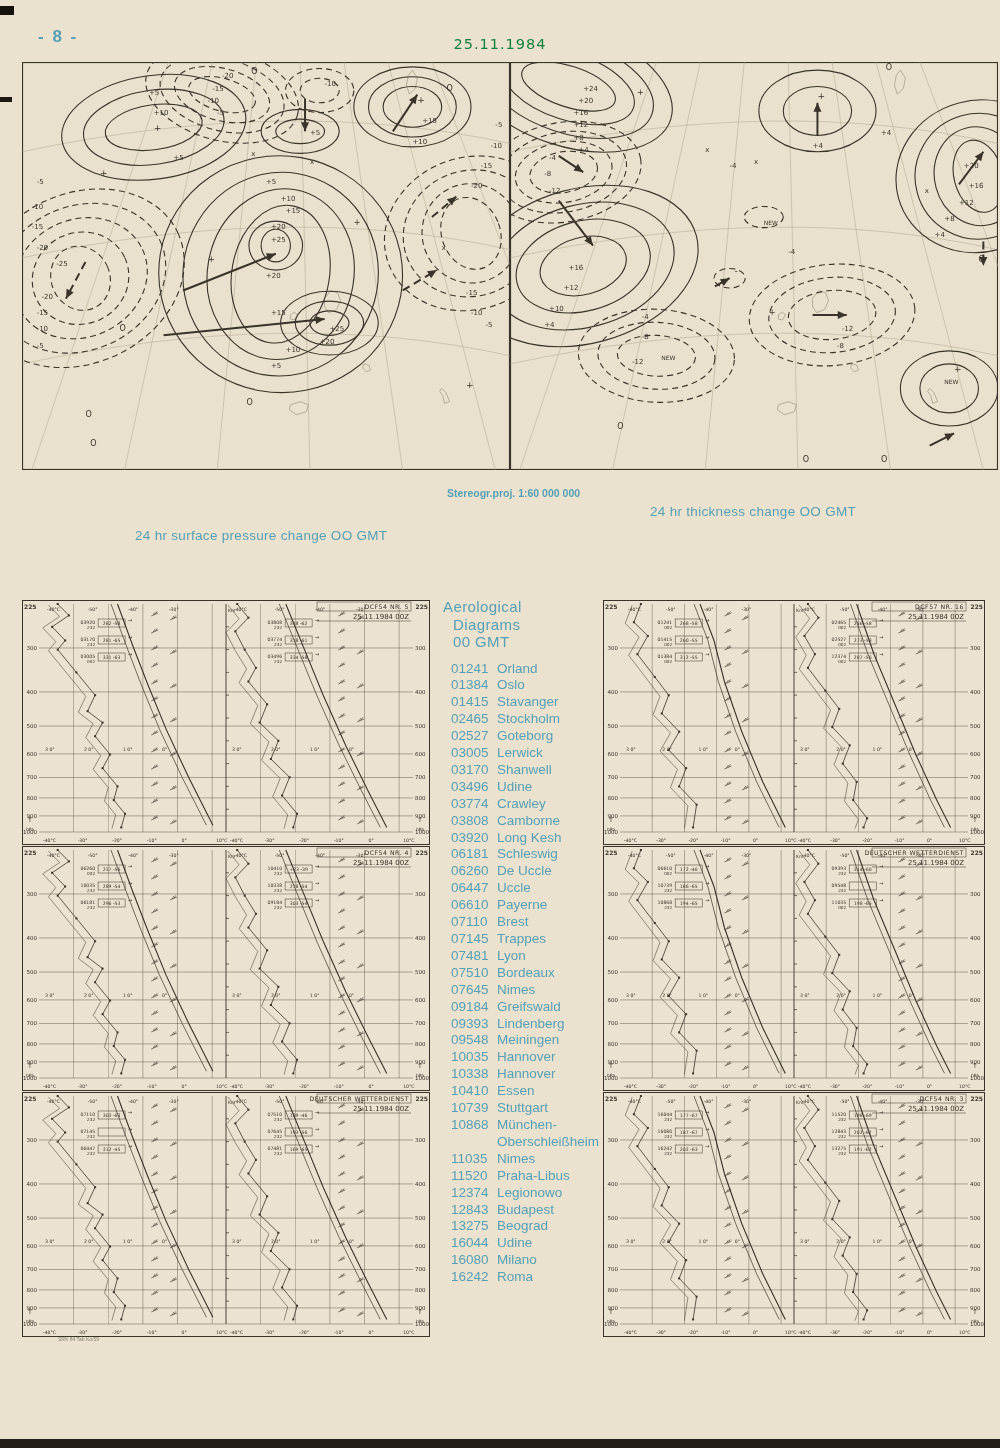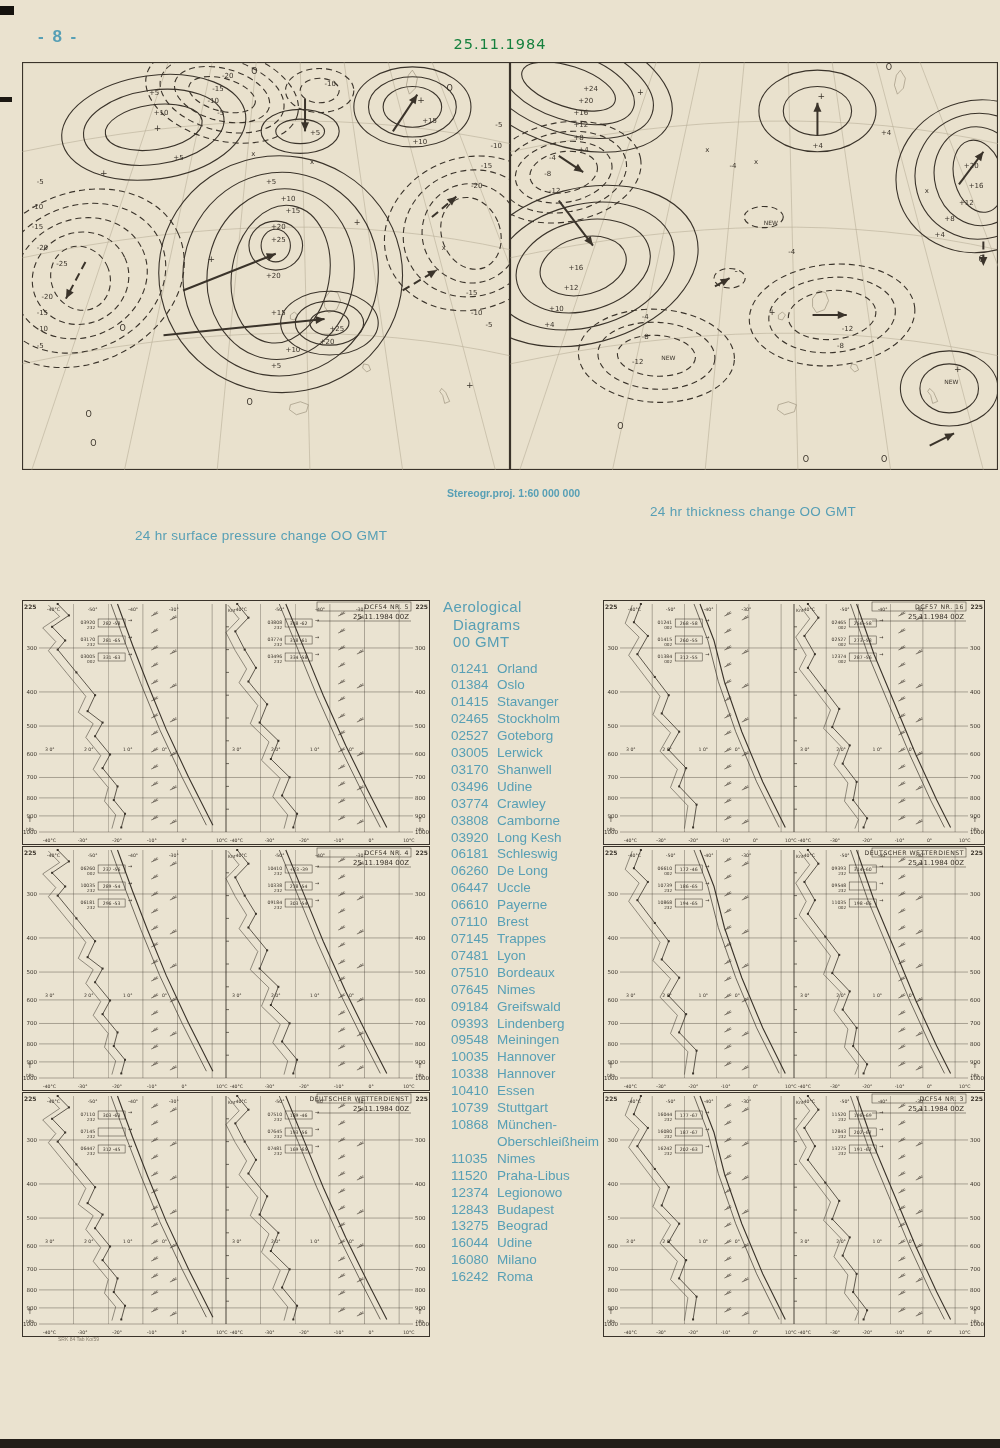--- a/index.html
+++ b/index.html
@@ -359,21 +359,21 @@
       <div class="srow"><span class="sid">01415</span><span>Stavanger</span></div>
       <div class="srow"><span class="sid">02465</span><span>Stockholm</span></div>
       <div class="srow"><span class="sid">02527</span><span>Goteborg</span></div>
       <div class="srow"><span class="sid">03005</span><span>Lerwick</span></div>
       <div class="srow"><span class="sid">03170</span><span>Shanwell</span></div>
       <div class="srow"><span class="sid">03496</span><span>Udine</span></div>
       <div class="srow"><span class="sid">03774</span><span>Crawley</span></div>
       <div class="srow"><span class="sid">03808</span><span>Camborne</span></div>
       <div class="srow"><span class="sid">03920</span><span>Long Kesh</span></div>
       <div class="srow"><span class="sid">06181</span><span>Schleswig</span></div>
-      <div class="srow"><span class="sid">06260</span><span>De Long</span></div>
+      <div class="srow"><span class="sid">06260</span><span>De Uccle</span></div>
       <div class="srow"><span class="sid">06447</span><span>Uccle</span></div>
       <div class="srow"><span class="sid">06610</span><span>Payerne</span></div>
       <div class="srow"><span class="sid">07110</span><span>Brest</span></div>
       <div class="srow"><span class="sid">07145</span><span>Trappes</span></div>
       <div class="srow"><span class="sid">07481</span><span>Lyon</span></div>
       <div class="srow"><span class="sid">07510</span><span>Bordeaux</span></div>
       <div class="srow"><span class="sid">07645</span><span>Nimes</span></div>
       <div class="srow"><span class="sid">09184</span><span>Greifswald</span></div>
       <div class="srow"><span class="sid">09393</span><span>Lindenberg</span></div>
       <div class="srow"><span class="sid">09548</span><span>Meiningen</span></div>

